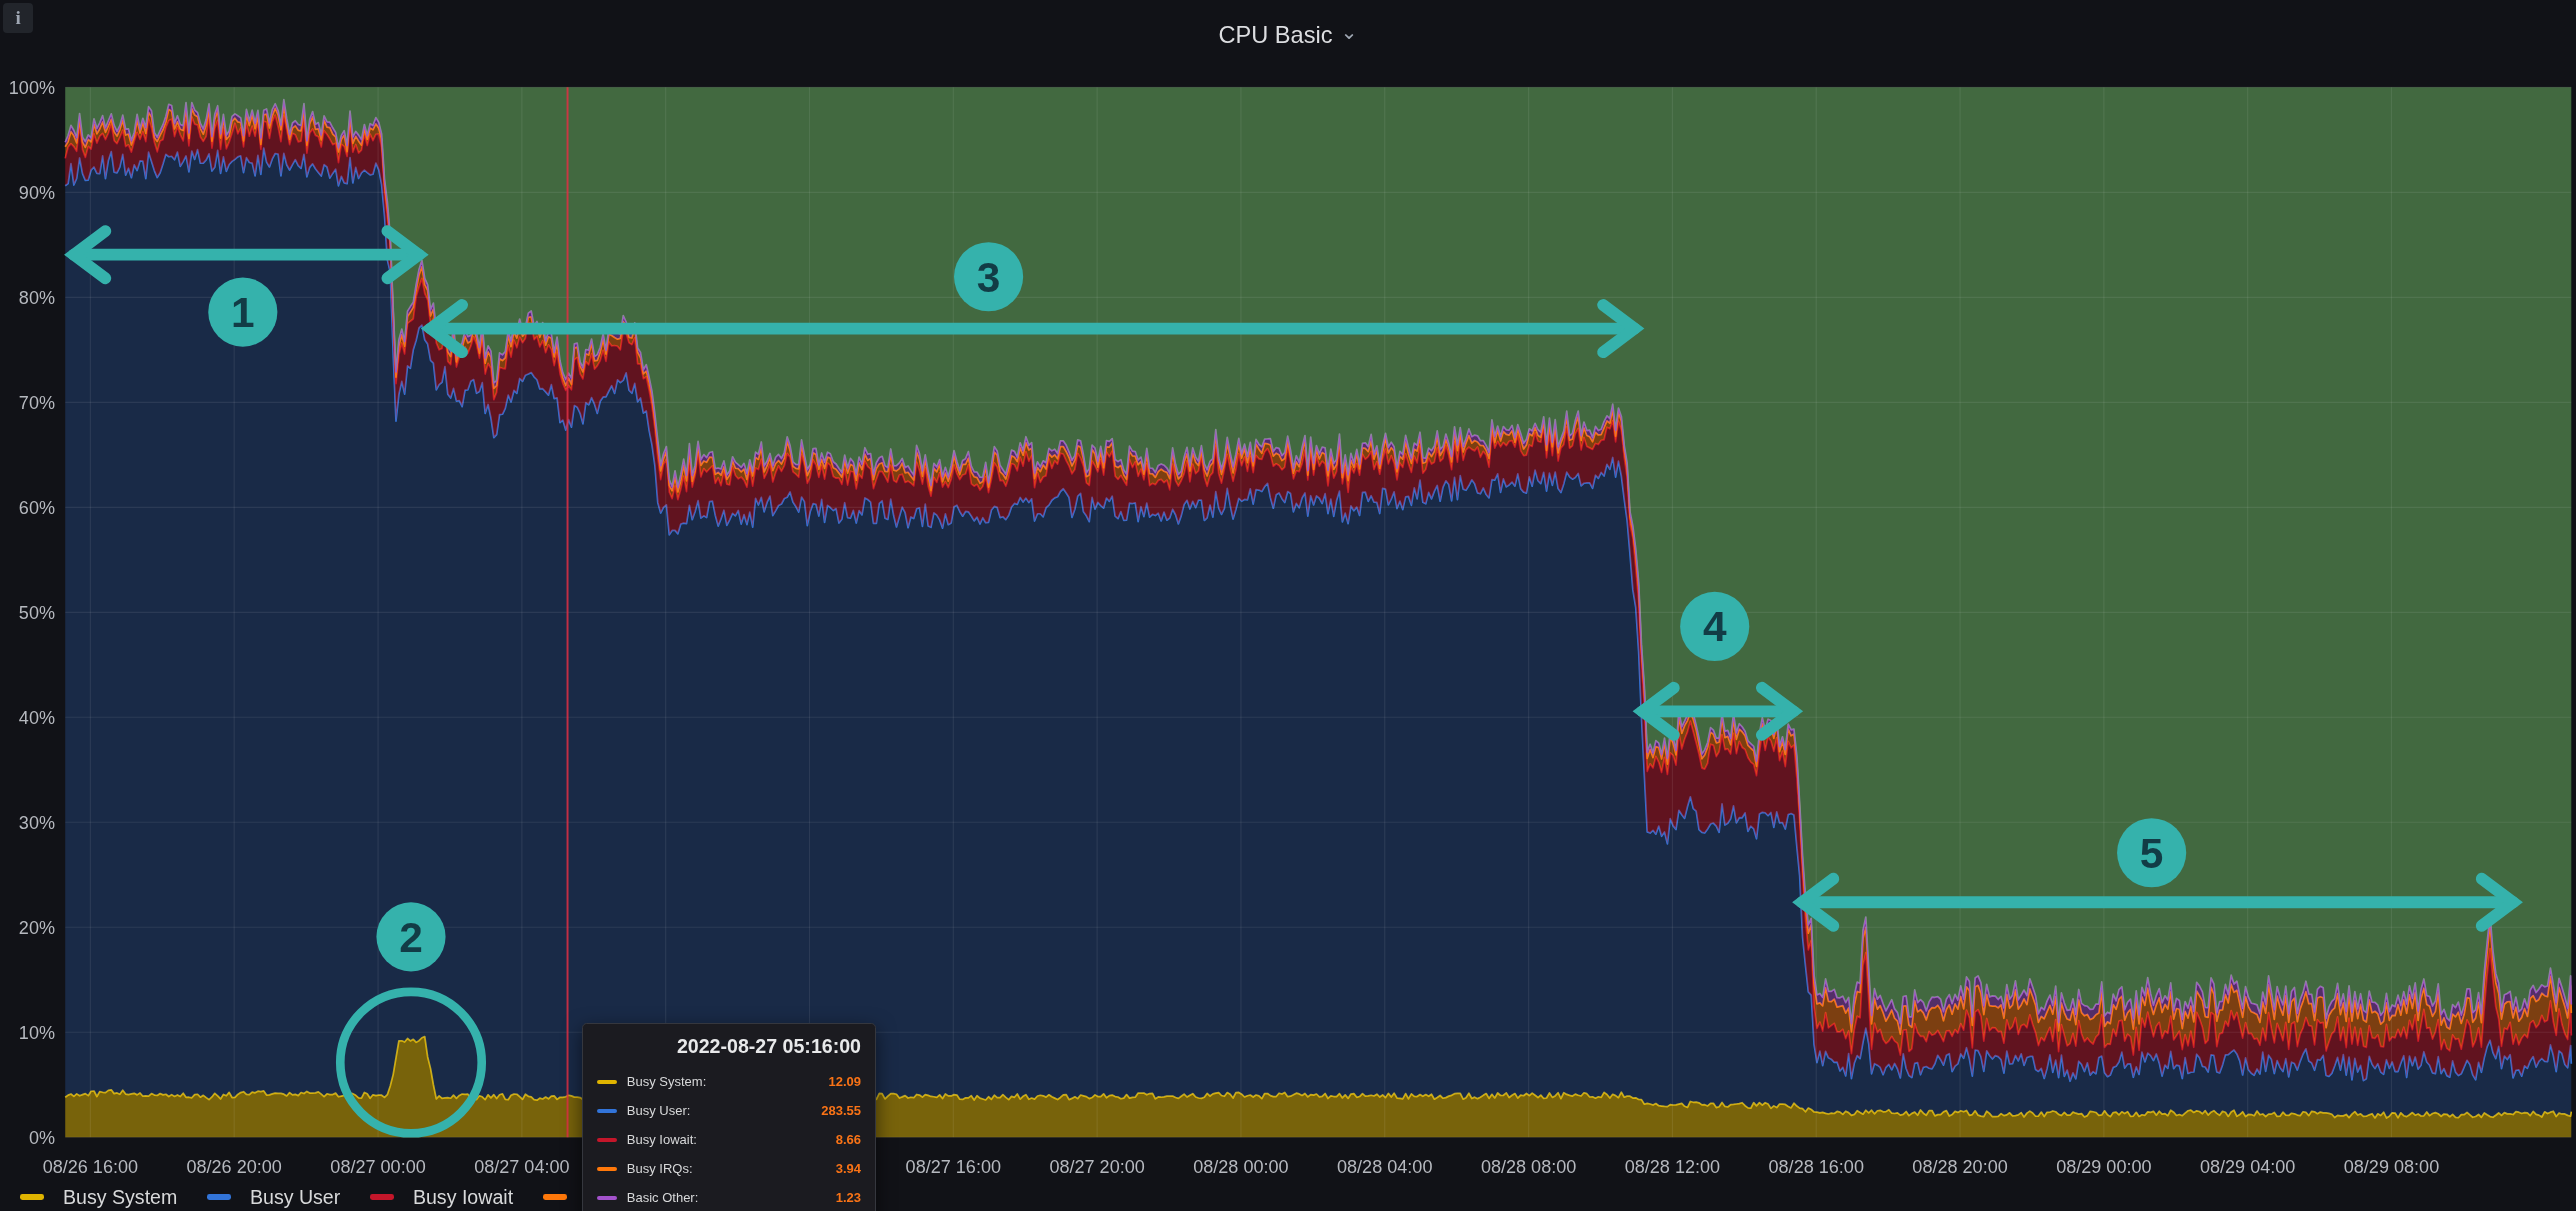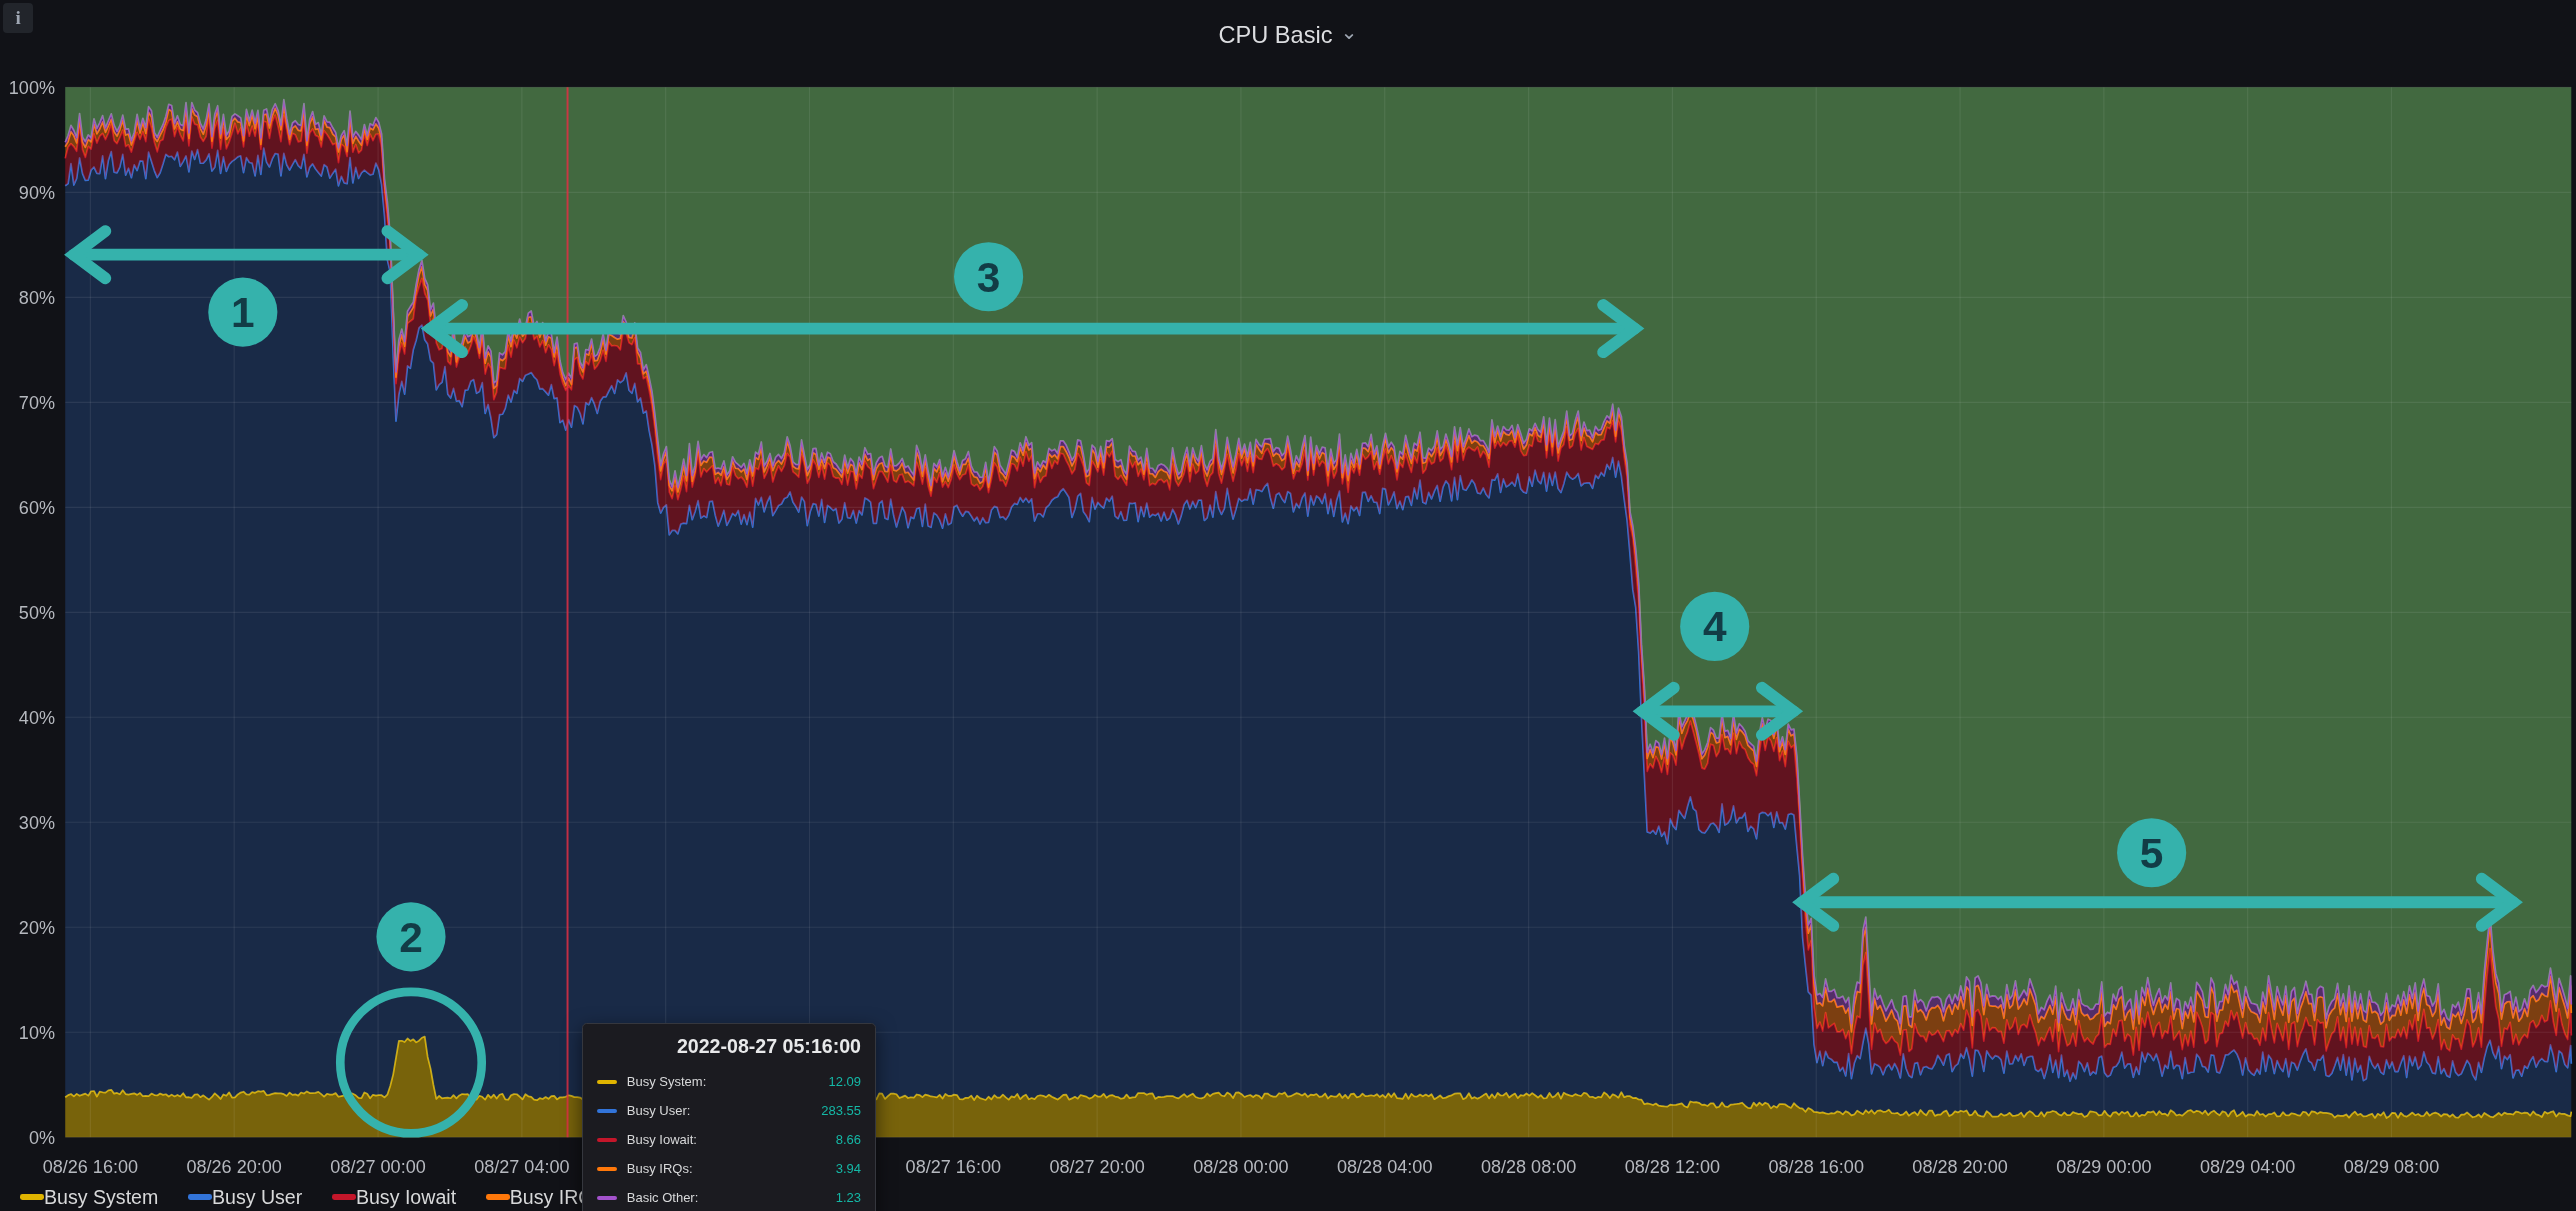--- a/index.html
+++ b/index.html
@@ -32,26 +32,26 @@
   .tooltip{
     position:absolute;left:582px;top:1023px;width:264px;
     background:#1b1b20;border:0.8px solid #35373e;border-radius:4.7px;
     box-shadow:0 6.3px 19px rgba(0,0,0,0.55);
     padding:11px 14px 9.4px 14px;z-index:30;
   }
   .tt-title{font-size:19.6px;font-weight:600;color:#e8e9ea;margin-bottom:9.4px;text-align:right;}
   .tt-row{display:flex;align-items:center;height:29px;font-size:13px;}
   .tt-swatch{width:20.4px;height:4.7px;border-radius:2.4px;margin-right:9.4px;flex:0 0 auto;}
   .tt-label{color:#d8d9da;}
-  .tt-value{margin-left:auto;font-weight:normal;color:#14b8a6;}
+  .tt-value{margin-left:auto;font-weight:bold;color:#f97316;}
   .legend{
     position:absolute;left:20.4px;bottom:0px;height:30px;
     display:flex;align-items:center;gap:30px;z-index:5;
   }
-  .legend-item{display:flex;align-items:center;gap:0;font-size:19.6px;color:#d8d9da;cursor:pointer;}
+  .legend-item{display:flex;align-items:center;gap:19px;font-size:19.6px;color:#d8d9da;cursor:pointer;}
   .legend-swatch{width:23.6px;height:5.5px;border-radius:2.4px;}
 </style>
 </head>
 <body>
 
 <div class="panel">
 
   <div class="chart-area">
     <svg id="chart-svg" width="2576" height="1212" viewBox="0 0 3278 1542">
         <g>

